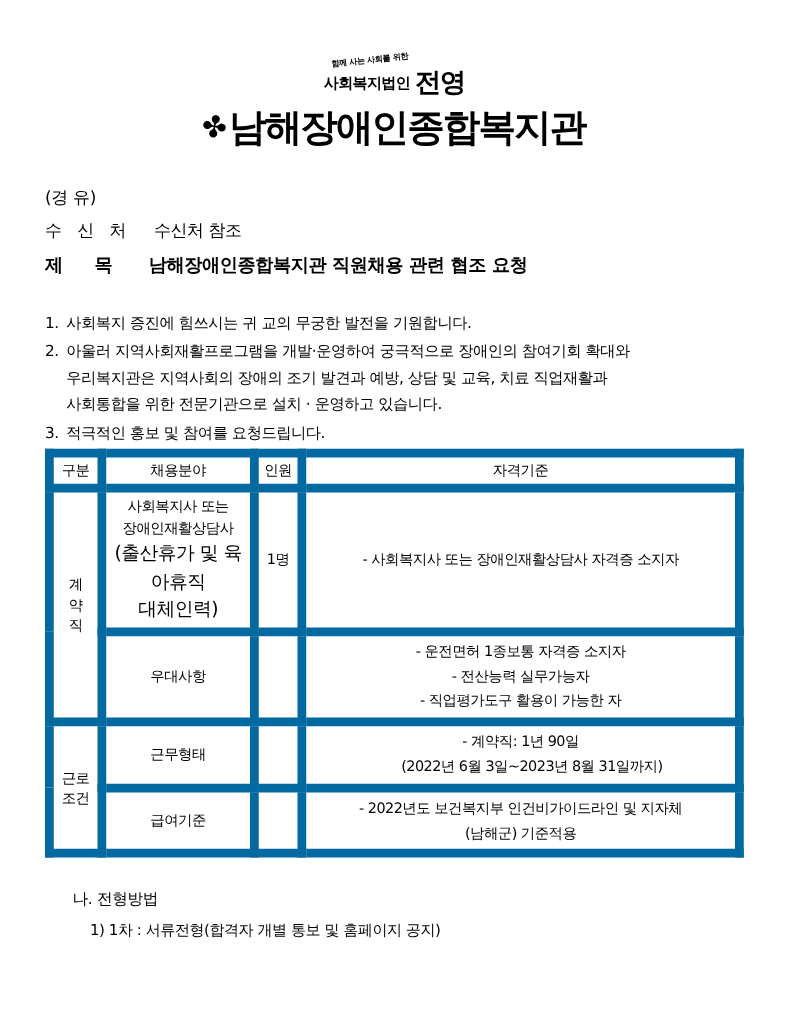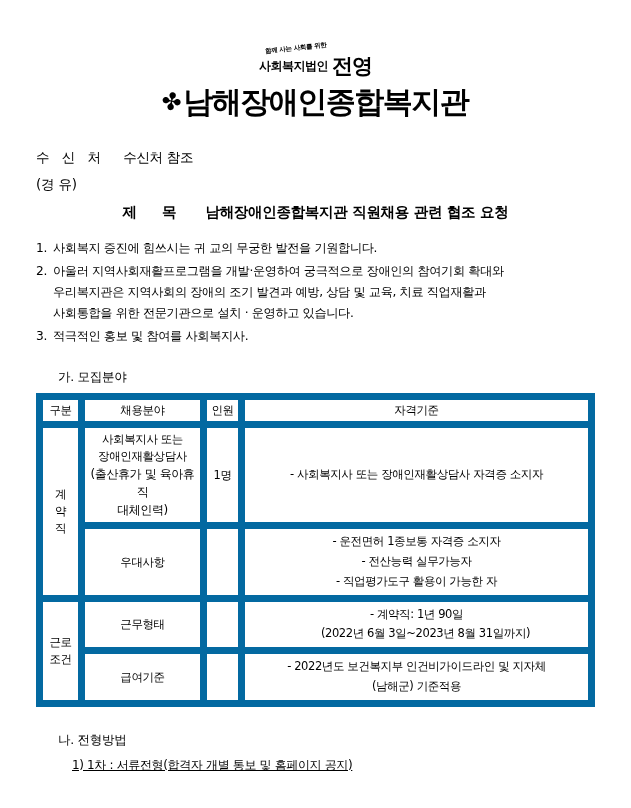--- a/index.html
+++ b/index.html
@@ -88,22 +88,21 @@
   .field-label.wide {
     letter-spacing: 10px;
   }
   .field-value {
     margin-left: 14px;
     letter-spacing: -0.3px;
   }
   .field-row.title {
     font-size: 14.5px;
     font-weight: bold;
-    margin-bottom: 16px;
-    text-align: center;
+    margin-bottom: 26px;
   }
 
   
   .para {
     font-size: 12.2px;
     line-height: 1.72;
     letter-spacing: -0.35px;
     margin-bottom: 2px;
     display: flex;
   }
@@ -144,62 +143,61 @@
     text-align: left;
     padding-left: 9px;
   }
   .vert {
     line-height: 1.45;
   }
   .cell-lines div {
     line-height: 1.5;
   }
   .small {
-    font-size: 12px;
+    font-size: 15px;
   }
   .dash-list div {
     line-height: 1.72;
     white-space: nowrap;
   }
   .indent-sub {
     padding-left: 18px;
   }
 
   
   .sub-item {
     font-size: 12px;
     letter-spacing: -0.35px;
     margin: 6px 0 0 36px;
     line-height: 1.6;
-    text-decoration: underline;
   }
 </style>
 </head>
 <body>
 
 <div class="page">
 
   <div class="letterhead">
     <div class="lh-line1">
       <span class="lh-tiny">함께 사는 사회를 위한</span>
       <span class="corp">사회복지법인</span><span class="jeon">전영</span>
     </div>
     <div class="lh-main">
       <span class="lh-bird">✤</span><span>남해장애인종합복지관</span>
     </div>
   </div>
 
   <div class="body-wrap">
 
     <div class="field-row">
+      <span>(경   유)</span>
+    </div>
+    <div class="field-row">
       <span class="field-label">수 신 처</span>
       <span class="field-value">수신처 참조</span>
-    </div>
-    <div class="field-row">
-      <span>(경   유)</span>
     </div>
     <div class="field-row title">
       <span class="field-label wide">제      목</span>
       <span class="field-value">남해장애인종합복지관 직원채용 관련 협조 요청</span>
     </div>
 
     <div class="para">
       <span class="para-num">1.</span>
       <span class="para-text">
         <div>사회복지 증진에 힘쓰시는 귀 교의 무궁한 발전을 기원합니다.</div>
@@ -211,25 +209,24 @@
       <span class="para-text">
         <div>아울러 지역사회재활프로그램을 개발·운영하여 궁극적으로 장애인의 참여기회 확대와</div>
         <div>우리복지관은 지역사회의 장애의 조기 발견과 예방, 상담 및 교육, 치료 직업재활과</div>
         <div>사회통합을 위한 전문기관으로 설치 · 운영하고 있습니다.</div>
       </span>
     </div>
 
     <div class="para">
       <span class="para-num">3.</span>
       <span class="para-text">
-        <div>적극적인 홍보 및 참여를 사회복지사.</div>
+        <div>적극적인 홍보 및 참여를 요청드립니다.</div>
       </span>
     </div>
 
-    <div class="sect-head">가. 모집분야</div>
 
     <table class="rec">
       <colgroup>
         <col style="width:42px">
         <col style="width:122px">
         <col style="width:38px">
         <col>
       </colgroup>
       <thead>
         <tr>

